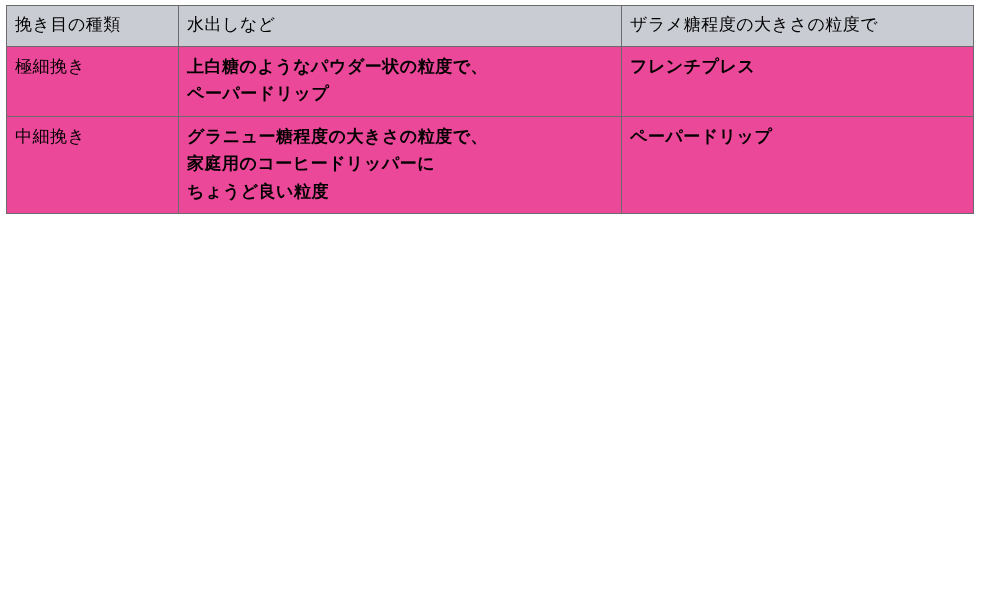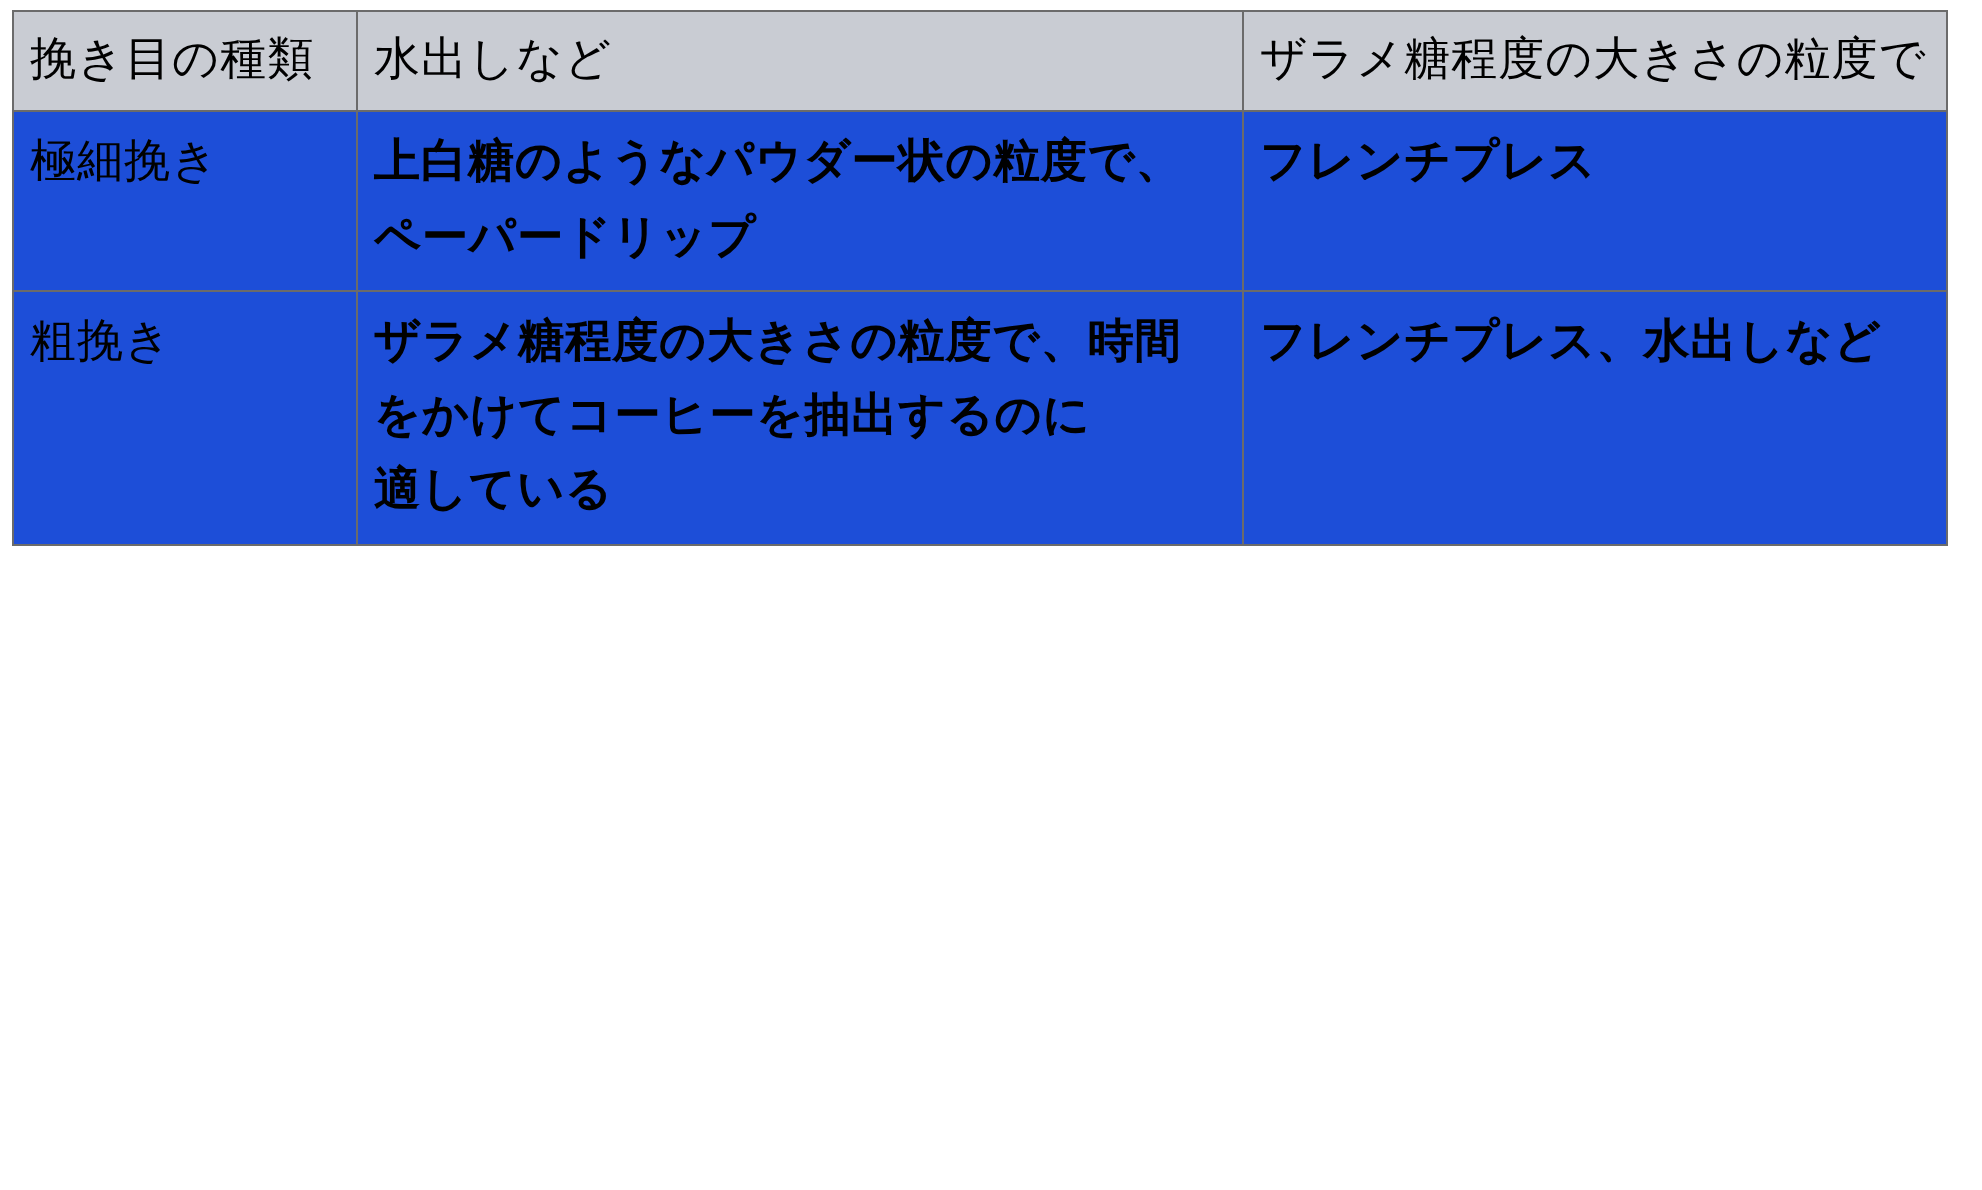--- a/index.html
+++ b/index.html
@@ -28,34 +28,34 @@
   }
   table.grind-table col.c1 { width: 172px; }
   table.grind-table col.c2 { width: 443px; }
   table.grind-table col.c3 { width: 352px; }
 
   table.grind-table th,
   table.grind-table td {
     border: 1px solid #6b6b6b;
     vertical-align: top;
     padding: 6px 8px 8px 8px;
-    font-size: 23px;
+    font-size: 17px;
     line-height: 1.62;
     font-weight: normal;
     text-align: left;
     letter-spacing: 0.5px;
   }
   table.grind-table thead th {
     background: #c9ccd3;
     height: 20px;
     padding-top: 5px;
     padding-bottom: 7px;
   }
   table.grind-table tbody td {
-    background: #1d4ed8;
+    background: #ec4899;
   }
   .cell-line {
     display: block;
     white-space: nowrap;
     font-weight: bold;
   }
   td.type-cell {
     white-space: nowrap;
   }
 </style>
@@ -81,25 +81,25 @@
         <td class="type-cell">極細挽き</td>
         <td>
           <span class="cell-line">上白糖のようなパウダー状の粒度で、</span>
           <span class="cell-line">ペーパードリップ</span>
         </td>
         <td>
           <span class="cell-line">フレンチプレス</span>
         </td>
       </tr>
       <tr>
-        <td class="type-cell">粗挽き</td>
+        <td class="type-cell">中細挽き</td>
         <td>
-          <span class="cell-line">ザラメ糖程度の大きさの粒度で、時間</span>
-          <span class="cell-line">をかけてコーヒーを抽出するのに</span>
-          <span class="cell-line">適している</span>
+          <span class="cell-line">グラニュー糖程度の大きさの粒度で、</span>
+          <span class="cell-line">家庭用のコーヒードリッパーに</span>
+          <span class="cell-line">ちょうど良い粒度</span>
         </td>
         <td>
-          <span class="cell-line">フレンチプレス、水出しなど</span>
+          <span class="cell-line">ペーパードリップ</span>
         </td>
       </tr>
     </tbody>
   </table>
 </div>
 
 </body></html>

